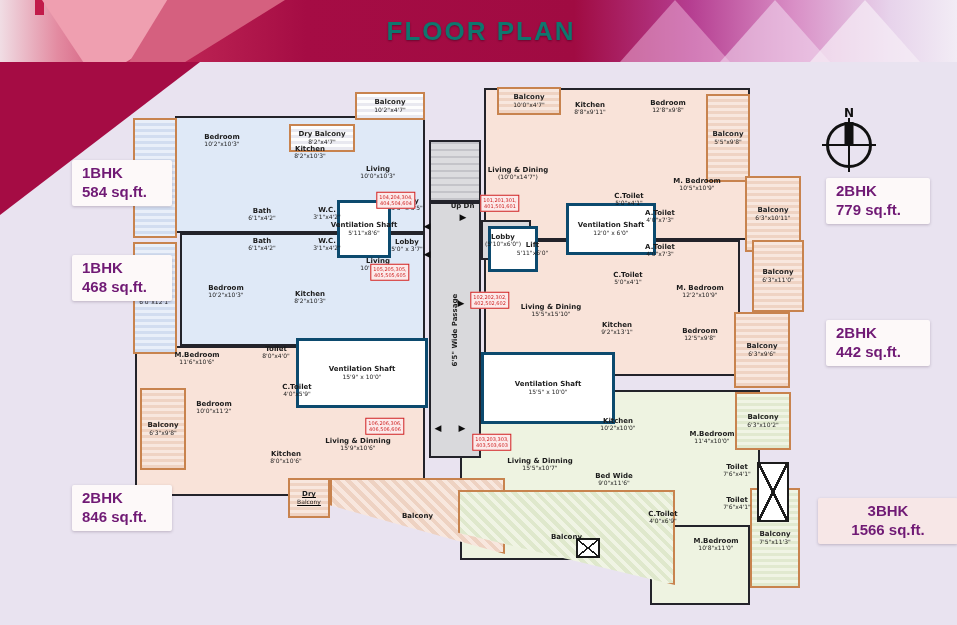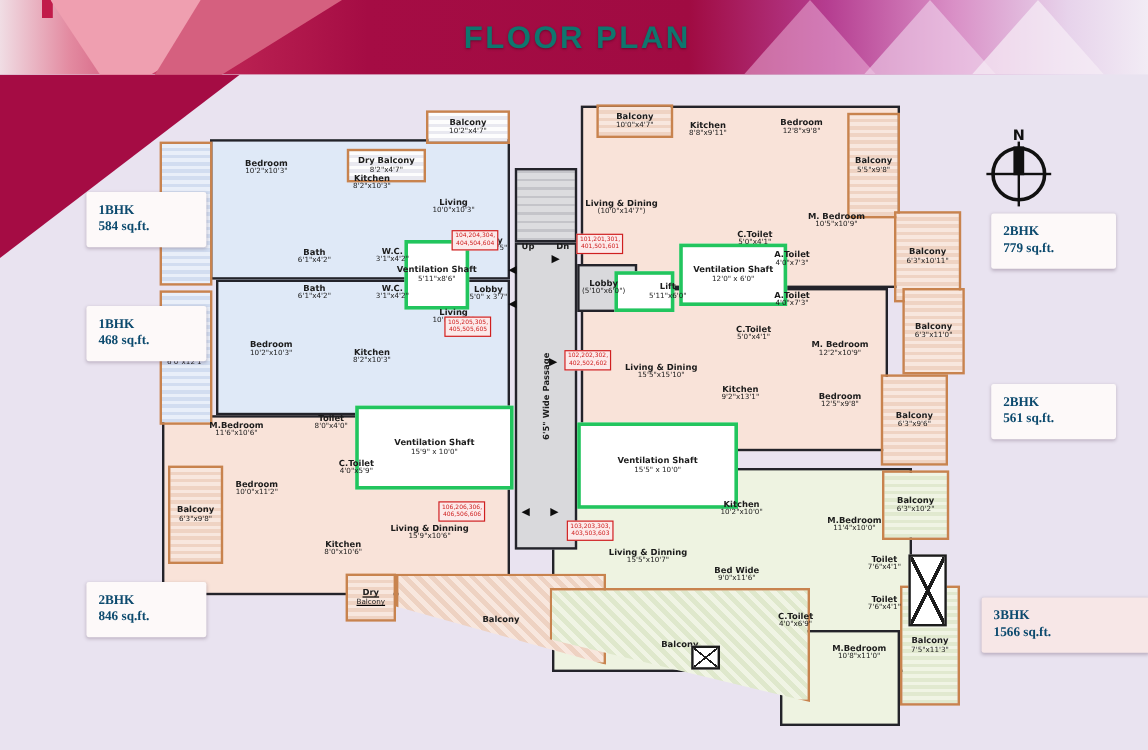--- a/index.html
+++ b/index.html
@@ -11,21 +11,21 @@
   .page-title{position:absolute;top:16px;left:481px;transform:translateX(-50%);z-index:3;
     font-family:"Liberation Sans",sans-serif;font-weight:bold;font-size:26px;
     letter-spacing:2px;color:#0f766e;text-shadow:0 1px 2px rgba(40,0,20,.45);white-space:nowrap}
   .area{position:absolute;box-sizing:border-box;display:flex;flex-direction:column;
         align-items:center;justify-content:center;text-align:center;z-index:5}
   .u-blue{background:#dfe9f7;border:2px solid #23232a}
   .u-pink{background:#f9e3d9;border:2px solid #23232a}
   .u-green{background:#eef3e1;border:2px solid #23232a}
   .gray{background:#d9d9dc;border:2px solid #23232a;z-index:7}
   .stairs{background:repeating-linear-gradient(to bottom,#c4c4c9 0 2px,#dcdcdf 2px 7px);border:2px solid #23232a;z-index:7}
-  .white{background:#ffffff;border:3px solid #22c55e;z-index:8}
+  .white{background:#ffffff;border:3px solid #0c4a6e;z-index:8}
   .b-blue{background:repeating-linear-gradient(to bottom,#e9eff9 0 3px,#d2ddf0 3px 6px);border:2px solid #c8834e;z-index:6}
   .b-pink{background:repeating-linear-gradient(to bottom,#f8e7de 0 3px,#efd3c3 3px 6px);border:2px solid #c8834e;z-index:6}
   .b-green{background:repeating-linear-gradient(to bottom,#f0f4e4 0 3px,#e1e9cf 3px 6px);border:2px solid #c8834e;z-index:6}
   .b-plain{background:repeating-linear-gradient(to bottom,#fdfdfd 0 3px,#e9e9f0 3px 6px);border:2px solid #c8834e;z-index:6}
   .b-diag-pink{background:repeating-linear-gradient(45deg,#f8e7de 0 4px,#eed2c2 4px 8px);border:2px solid #c8834e;z-index:6}
   .b-diag-green{background:repeating-linear-gradient(45deg,#f0f4e4 0 4px,#dfe8cc 4px 8px);border:2px solid #c8834e;z-index:6}
   .area .nm{font-size:7px;font-weight:bold;color:#1d1d1d;line-height:1.2;white-space:nowrap}
   .area .dm{font-size:6px;color:#1d1d1d;line-height:1.15;white-space:nowrap}
   .rot{transform:rotate(-90deg);white-space:nowrap}
   .room-label{position:absolute;transform:translate(-50%,-50%);text-align:center;z-index:30}
@@ -33,21 +33,21 @@
   .room-label .dm{display:block;font-size:6px;color:#1b1b1b;line-height:1.1;white-space:nowrap}
   .flat-box{position:absolute;transform:translate(-50%,-50%);border:1px solid #cf2020;background:#fceaea;
     color:#cf2020;font-size:5px;line-height:1.25;padding:1px 2px;text-align:center;z-index:32;white-space:nowrap}
   .arrow{position:absolute;transform:translate(-50%,-50%);font-size:9px;color:#0d0d0d;z-index:33;line-height:1}
   .duct{position:absolute;box-sizing:border-box;border:2px solid #1c1c1c;z-index:9;background:
     linear-gradient(to top right,rgba(0,0,0,0) 47%,#1c1c1c 47%,#1c1c1c 53%,rgba(0,0,0,0) 53%),
     linear-gradient(to bottom right,rgba(0,0,0,0) 47%,#1c1c1c 47%,#1c1c1c 53%,rgba(0,0,0,0) 53%),#ffffff}
   .badge{position:absolute;background:#fdf9f9;border-radius:2px;z-index:40;box-sizing:border-box;
     box-shadow:0 1px 3px rgba(60,30,60,.25);display:flex;flex-direction:column;justify-content:center;padding:3px 10px}
   .badge.pinkish{background:#f7e7e7}
-  .badge .bn{font-family:Liberation Serif, serif;font-weight:bold;font-size:11px;color:#0c4a6e;line-height:1.25;white-space:nowrap}
+  .badge .bn{font-family:Liberation Sans, sans-serif;font-weight:bold;font-size:15px;color:#701a75;line-height:1.25;white-space:nowrap}
   .compass{position:absolute;left:826px;top:106px;z-index:40;width:46px;text-align:center}
   .compass .n-label{font-size:12px;font-weight:bold;color:#111;margin-bottom:2px}
   .compass .circ{width:40px;height:40px;border:3px solid #111;border-radius:50%;position:relative;margin:0 auto}
   .compass .h{position:absolute;left:-7px;right:-7px;top:50%;height:2px;background:#111;margin-top:-1px}
   .compass .v{position:absolute;top:-7px;bottom:-7px;left:50%;width:2px;background:#111;margin-left:-1px}
   .compass .needle{position:absolute;left:50%;transform:translateX(-50%);top:-3px;width:9px;height:24px;background:#111}
 </style>
 </head>
 <body>
 
@@ -103,21 +103,21 @@
         <span class="nm">Ventilation Shaft</span>
         <span class="dm">15'9" x 10'0"</span>
       </div>
     </div>
     <div class="area white" style="left: 481px; top: 352px; width: 134px; height: 72px;">
       <div class="" style="display: flex; flex-direction: column; align-items: center;">
         <span class="nm">Ventilation Shaft</span>
         <span class="dm">15'5" x 10'0"</span>
       </div>
     </div>
-    <div class="area white" style="left: 512px; top: 226px; width: 50px; height: 34px; padding-left: 39px;">
+    <div class="area white" style="left: 488px; top: 226px; width: 50px; height: 46px; padding-left: 39px;">
       <div class="" style="display: flex; flex-direction: column; align-items: center;">
         <span class="nm">Lift</span>
         <span class="dm">5'11"x6'0"</span>
       </div>
     </div>
     <div class="area b-blue" style="left: 133px; top: 118px; width: 44px; height: 120px;">
       <div class="" style="display: flex; flex-direction: column; align-items: center;">
         <span class="nm">Balcony</span>
         <span class="dm">6'0"x15'0"</span>
       </div>
@@ -299,21 +299,21 @@
       <span class="dm">9'2"x13'1"</span>
     </div>
     <div class="room-label" style="left: 700px; top: 334px;">
       <span class="nm">Bedroom</span>
       <span class="dm">12'5"x9'8"</span>
     </div>
     <div class="room-label" style="left: 503px; top: 240px;">
       <span class="nm">Lobby</span>
       <span class="dm">(5'10"x6'0")</span>
     </div>
-    <div class="room-label" style="left: 440px; top: 206px;">
+    <div class="room-label" style="left: 456px; top: 206px;">
       <span class="nm">Up</span>
     </div>
     <div class="room-label" style="left: 469px; top: 206px;">
       <span class="nm">Dn</span>
     </div>
     <div class="room-label" style="left: 197px; top: 358px;">
       <span class="nm">M.Bedroom</span>
       <span class="dm">11'6"x10'6"</span>
     </div>
     <div class="room-label" style="left: 276px; top: 352px;">
@@ -415,19 +415,19 @@
     <div class="badge" style="left: 72px; top: 485px; width: 100px; height: 46px;">
       <span class="bn">2BHK</span>
       <span class="bn">846 sq.ft.</span>
     </div>
     <div class="badge" style="left: 826px; top: 178px; width: 104px; height: 46px;">
       <span class="bn">2BHK</span>
       <span class="bn">779 sq.ft.</span>
     </div>
     <div class="badge" style="left: 826px; top: 320px; width: 104px; height: 46px;">
       <span class="bn">2BHK</span>
-      <span class="bn">561 sq.ft.</span>
-    </div>
-    <div class="badge pinkish" style="left: 818px; top: 498px; width: 140px; height: 46px;">
+      <span class="bn">442 sq.ft.</span>
+    </div>
+    <div class="badge pinkish" style="left: 818px; top: 498px; width: 140px; height: 46px; text-align: center;">
       <span class="bn">3BHK</span>
       <span class="bn">1566 sq.ft.</span>
     </div>
   </div>
 
 </body></html>

